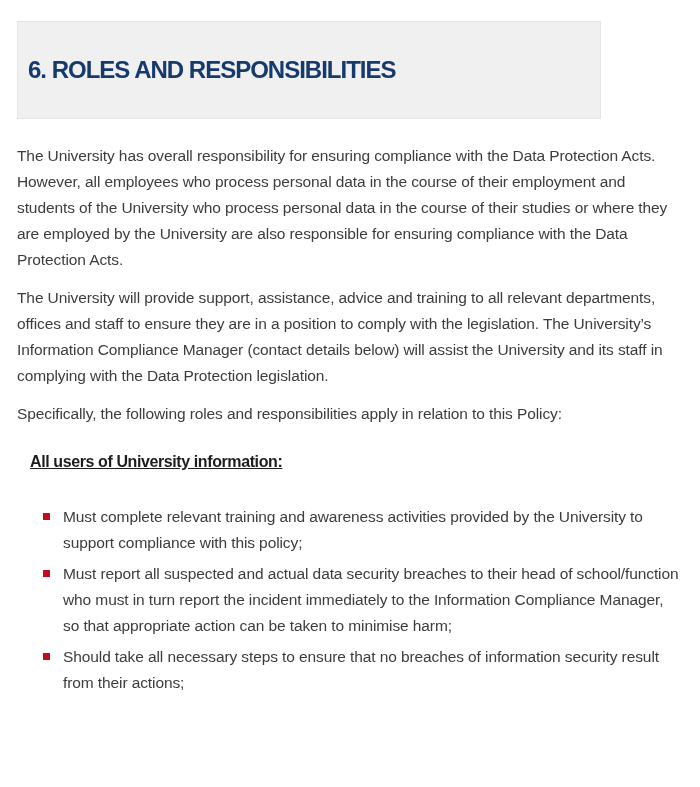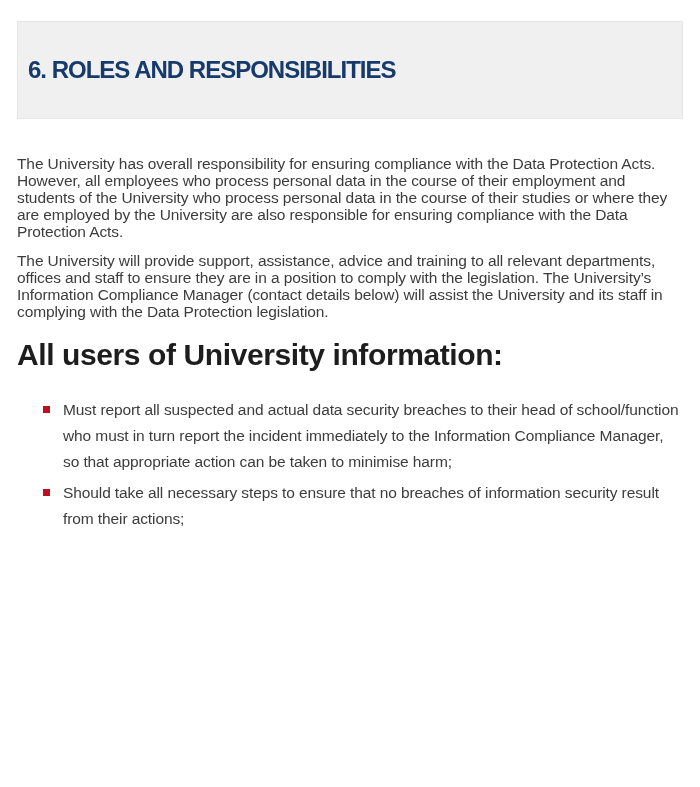--- a/index.html
+++ b/index.html
@@ -19,51 +19,52 @@
     background:var(--page-bg);
     font-family:"Liberation Sans","DejaVu Sans",sans-serif;
     overflow:hidden;
   }
   .page{
     width:700px;
     height:787px;
     padding:21px 17px 0 17px;
   }
   .heading-box{
-    width:666px;
+    width:584px;
     height:98px;
     background:var(--heading-box-bg);
     border:1px solid var(--heading-box-border);
     display:flex;
     align-items:center;
     padding:0 10px;
-    margin:0 0 36px 0;
+    margin:0 0 24px 0;
     text-align:right;
   }
   .section-heading{
     margin:0;
     font-size:24px;
     font-weight:bold;
     letter-spacing:-1px;
     color:var(--heading-text);
   }
   .body-para{
     margin:0 0 12px 0;
     font-size:15.5px;
-    line-height:17px;
+    line-height:26px;
     letter-spacing:-0.1px;
     color:var(--body-text);
   }
   .subheading{
-    margin:20px 0 27px 0;
-    font-size:30px;
+    margin:20px 0 27px 13px;
+    font-size:16px;
     line-height:30px;
     font-weight:bold;
     letter-spacing:-0.4px;
     color:var(--subheading-text);
+    text-decoration:underline;
   }
   .bullet-list{
     list-style:none;
     margin:0;
     padding:0 0 0 26px;
   }
   .bullet-item{
     position:relative;
     padding-left:20px;
     margin-bottom:5px;
@@ -87,26 +88,28 @@
 <div class="page">
 
   <section class="heading-box">
     <h2 class="section-heading">6. ROLES AND RESPONSIBILITIES</h2>
   </section>
 
   <p class="body-para">The University has overall responsibility for ensuring compliance with the Data Protection Acts. However, all employees who process personal data in the course of their employment and students of the University who process personal data in the course of their studies or where they are employed by the University are also responsible for ensuring compliance with the Data Protection Acts.</p>
 
   <p class="body-para">The University will provide support, assistance, advice and training to all relevant departments, offices and staff to ensure they are in a position to comply with the legislation. The University’s Information Compliance Manager (contact details below) will assist the University and its staff in complying with the Data Protection legislation.</p>
 
+  <p class="body-para">Specifically, the following roles and responsibilities apply in relation to this Policy:</p>
 
   <h3 class="subheading">All users of University information:</h3>
 
   <ul class="bullet-list">
     <li class="bullet-item">
       <span class="marker"></span>
+      <span class="item-text">Must complete relevant training and awareness activities provided by the University to support compliance with this policy;</span>
     </li>
     <li class="bullet-item">
       <span class="marker"></span>
       <span class="item-text">Must report all suspected and actual data security breaches to their head of school/function who must in turn report the incident immediately to the Information Compliance Manager, so that appropriate action can be taken to minimise harm;</span>
     </li>
     <li class="bullet-item">
       <span class="marker"></span>
       <span class="item-text">Should take all necessary steps to ensure that no breaches of information security result from their actions;</span>
     </li>
   </ul>

